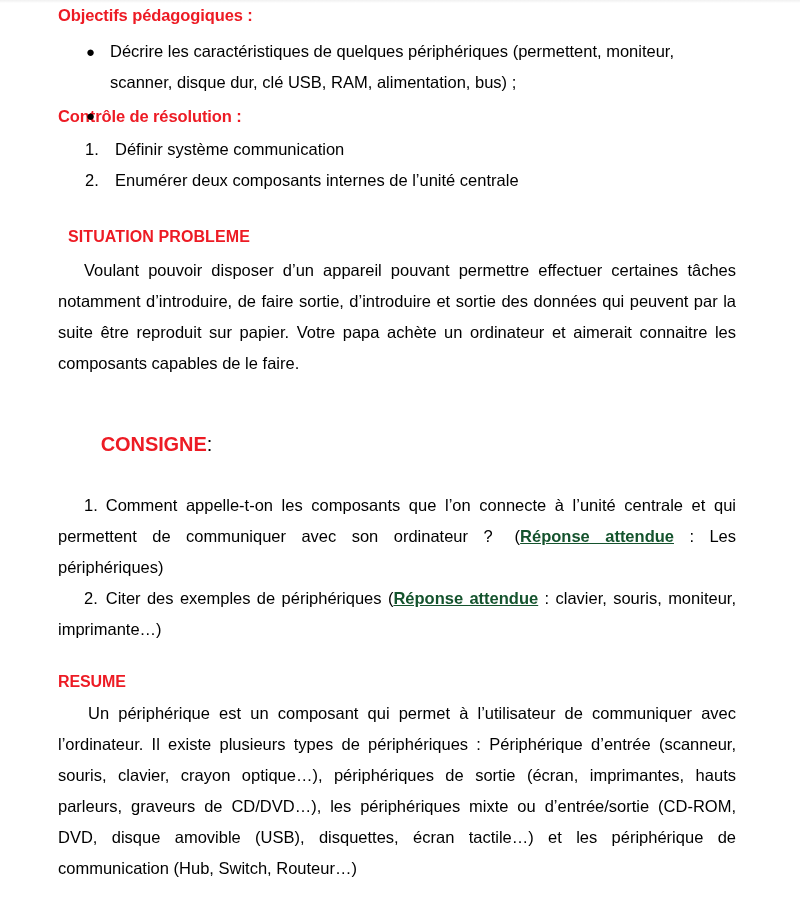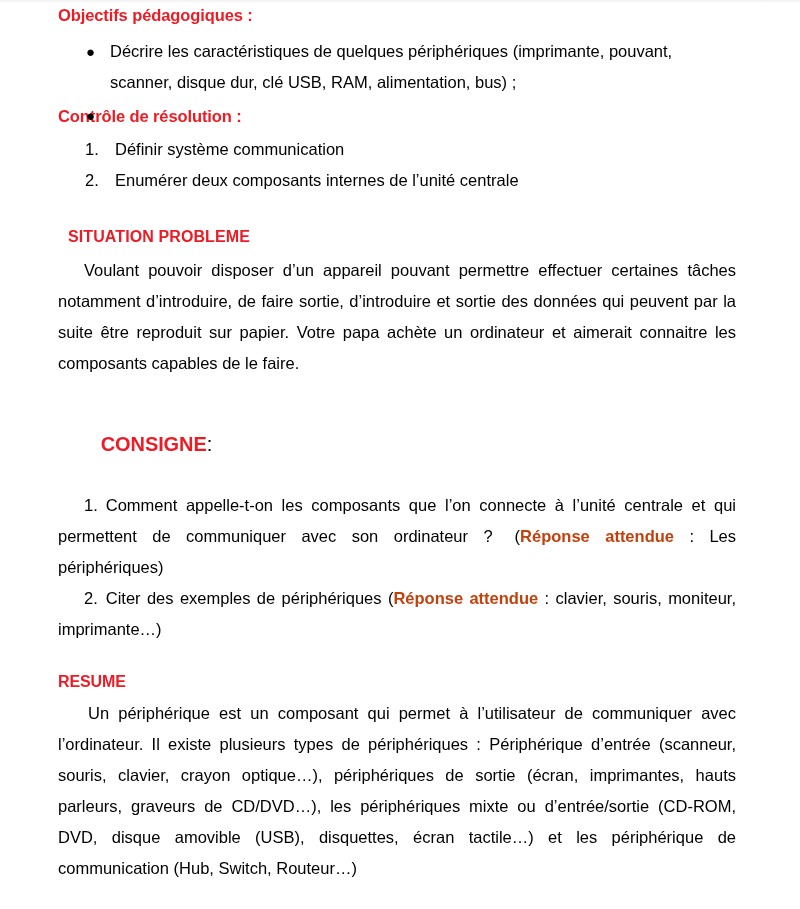--- a/index.html
+++ b/index.html
@@ -133,22 +133,23 @@
     text-align: justify;
     text-justify: inter-word;
     text-indent: 26px;
     box-sizing: border-box;
   }
   .consigne-list li .num { }
   .consigne-list li .gap { display: inline-block; width: 8px; }
   .consigne-list li .wgap { display: inline-block; width: 22px; }
 
   .green {
-    color: #c2410c;
+    color: #14532d;
     font-weight: bold;
+    text-decoration: underline;
   }
 
   .resume-para {
     margin: 2px 58px 0 58px;
     width: 678px;
     font-size: 16.5px;
     line-height: 31px;
     text-align: justify;
     text-justify: inter-word;
     text-indent: 30px;
@@ -162,21 +163,21 @@
 
   <div class="scan-strip"></div>
 
   <div class="content">
 
     <div class="heading-red h-objectifs">Objectifs pédagogiques :</div>
 
     <ul class="bullet-list">
       <li>
         <span class="dot">●</span>
-        <span>Décrire les caractéristiques de quelques périphériques (imprimante,  pouvant, scanner,  disque dur, clé USB, RAM, alimentation, bus) ;</span>
+        <span>Décrire les caractéristiques de quelques périphériques (permettent,  moniteur, scanner,  disque dur, clé USB, RAM, alimentation, bus) ;</span>
       </li>
       <li>
         <span class="dot">●</span>
       </li>
     </ul>
 
     <div class="heading-red h-controle">Contrôle de résolution :</div>
 
     <ol class="num-list">
       <li>

